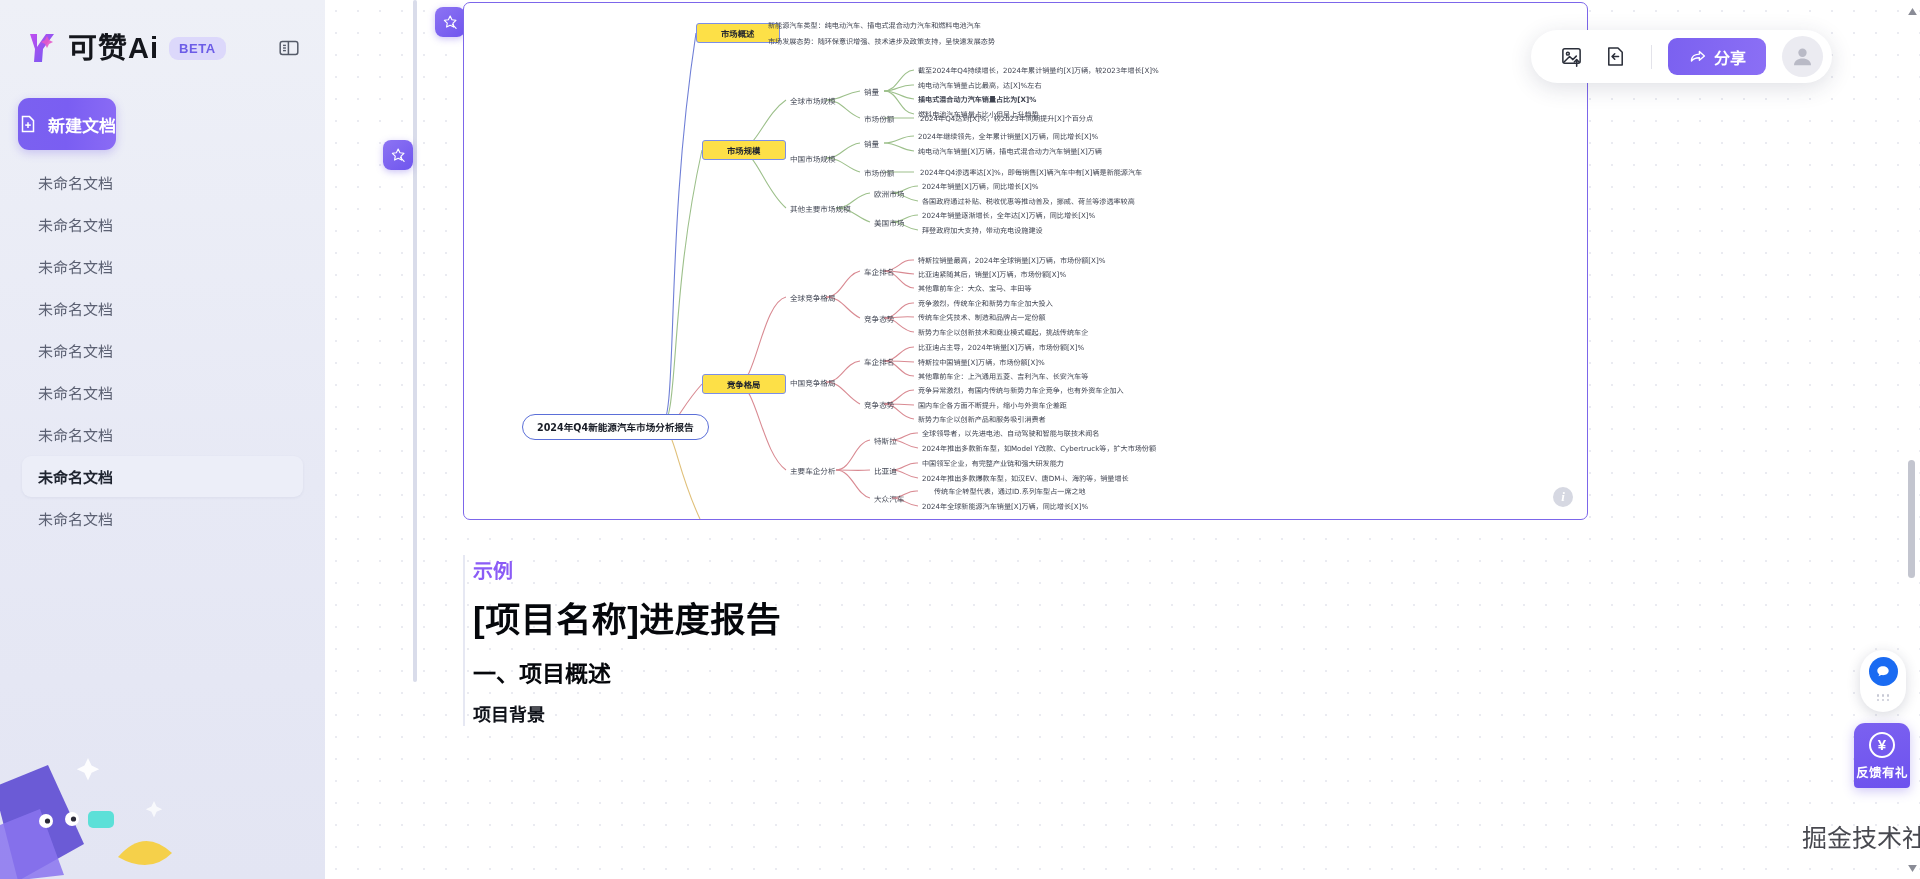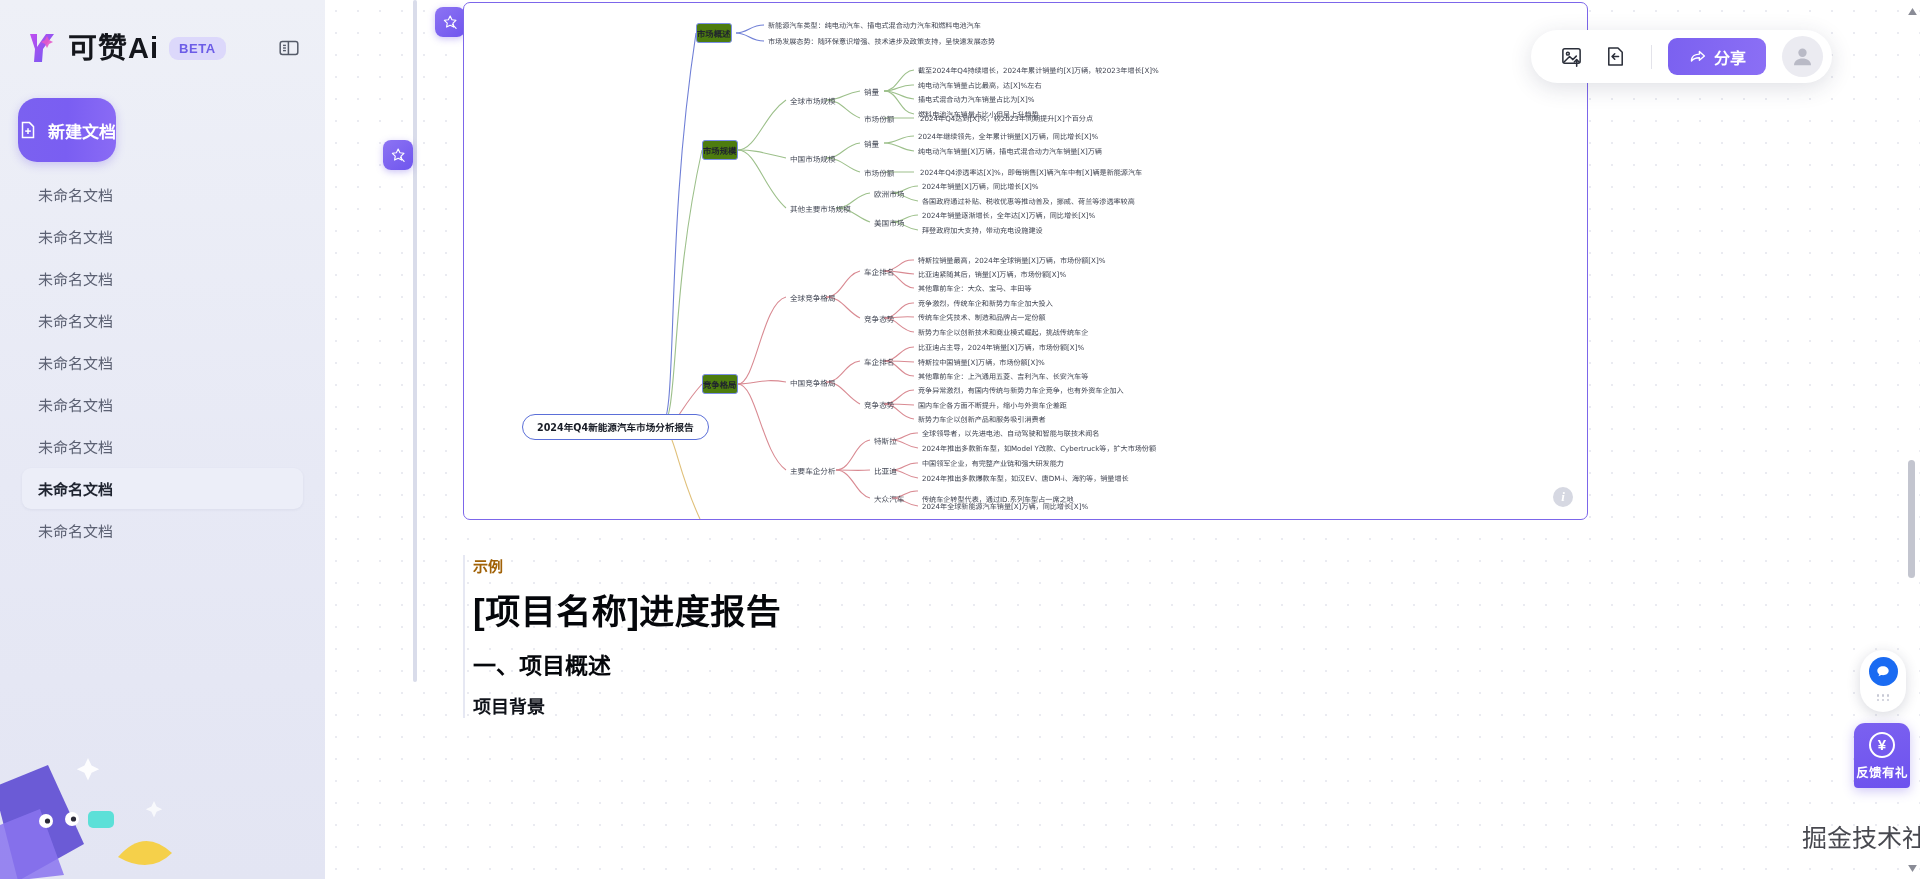--- a/index.html
+++ b/index.html
@@ -32,21 +32,21 @@
     letter-spacing: .6px;
   }
   .sb-toggle {
     margin-left: auto; width: 28px; height: 28px;
     display: flex; align-items: center; justify-content: center;
     cursor: pointer; border-radius: 5px;
   }
 
   .new-doc {
     margin: 30px 18px 8px 18px;
-    height: 64px; border-radius: 19px;
+    height: 52px; border-radius: 11px;
     background: linear-gradient(92deg,#7b61f0 0%,#7a5ef2 50%,#8a6bf5 100%);
     color: #fff; font-size: 17px; font-weight: 700;
     display: flex; align-items: center; justify-content: center; gap: 10px;
     cursor: pointer; border: none;
     box-shadow: 0 3px 10px rgba(109,84,230,.28);
     font-family: inherit;
   }
 
   .hist-head {
     margin: 42px 0 0 25px;
@@ -112,22 +112,22 @@
   }
   .mm-svg { position: absolute; left: 0; top: 0; }
   .mm-label {
     position: absolute; white-space: nowrap;
     font-size: 7.1px; color: #3f4350;
     font-family: "DejaVu Sans", "Liberation Sans", sans-serif;
     transform: translateY(-50%);
   }
   .mm-label.node-box {
     font-size: 8.4px; font-weight: 700; color: #20242e;
-    border: 1.1px solid #7b8ee8; background: #4d7c0f;
-    padding: 3px 0; border-radius: 3px;
+    border: 1.1px solid #7b8ee8; background: #fde047;
+    padding: 3px 24px; border-radius: 3px;
   }
   .mm-label.root {
     font-size: 9.6px; font-weight: 700; color: #191d27;
     border: 1.4px solid #5b6fd8; background: #fff;
     padding: 5px 14px; border-radius: 16px;
   }
   .mm-label.mid { font-size: 7.6px; color: #464b58; }
 
   
   .toolbar {
@@ -158,21 +158,21 @@
     display: flex; align-items: center; justify-content: center; cursor: pointer;
   }
 
   
   .doc {
     position: absolute; left: 138px; top: 555px;
     width: 1130px;
     padding-left: 8px;
     border-left: 2px solid #e6e8f3;
   }
-  .doc-kicker { font-size: 15px; font-weight: 700; color: #a16207; margin-bottom: 7px; }
+  .doc-kicker { font-size: 20px; font-weight: 700; color: #8b5cf6; margin-bottom: 7px; }
   .doc-title { font-size: 35px; font-weight: 800; color: #05070b; letter-spacing: .5px; margin-bottom: 13px; }
   .doc-h2 { font-size: 23px; font-weight: 800; color: #05070b; margin-bottom: 11px; }
   .doc-h3 { font-size: 18px; font-weight: 700; color: #10131a; }
 
   
   .fab-chat {
     position: absolute; right: 14px; top: 650px;
     width: 46px; height: 62px; border-radius: 23px;
     background: #fff; box-shadow: 0 3px 13px rgba(40,44,80,.18);
     display: flex; flex-direction: column; align-items: center;
@@ -403,21 +403,21 @@
 
         <div class="mm-label node-box" style="left:232px;top:30px;">市场概述</div>
         <div class="mm-label" style="left:304px;top:22px;">新能源汽车类型：纯电动汽车、插电式混合动力汽车和燃料电池汽车</div>
         <div class="mm-label" style="left:304px;top:38px;">市场发展态势：随环保意识增强、技术进步及政策支持，呈快速发展态势</div>
 
         <div class="mm-label node-box" style="left:238px;top:147px;">市场规模</div>
         <div class="mm-label mid" style="left:326px;top:97px;text-align:center;">全球市场规模</div>
         <div class="mm-label mid" style="left:400px;top:88px;">销量</div>
         <div class="mm-label" style="left:454px;top:67px;">截至2024年Q4持续增长，2024年累计销量约[X]万辆，较2023年增长[X]%</div>
         <div class="mm-label" style="left:454px;top:82px;">纯电动汽车销量占比最高，达[X]%左右</div>
-        <div class="mm-label" style="left:454px;top:96px;">插电式混合动力汽车销量占比为[X]%</div>
+        <div class="mm-label" style="left:454px;top:96px;font-weight:bold;">插电式混合动力汽车销量占比为[X]%</div>
         <div class="mm-label" style="left:454px;top:111px;">燃料电池汽车销量占比小但呈上升趋势</div>
         <div class="mm-label mid" style="left:400px;top:115px;">市场份额</div>
         <div class="mm-label" style="left:456px;top:115px;">2024年Q4达到[X]%，较2023年同期提升[X]个百分点</div>
 
         <div class="mm-label mid" style="left:326px;top:155px;">中国市场规模</div>
         <div class="mm-label mid" style="left:400px;top:140px;">销量</div>
         <div class="mm-label" style="left:454px;top:133px;">2024年继续领先，全年累计销量[X]万辆，同比增长[X]%</div>
         <div class="mm-label" style="left:454px;top:148px;">纯电动汽车销量[X]万辆，插电式混合动力汽车销量[X]万辆</div>
         <div class="mm-label mid" style="left:400px;top:169px;">市场份额</div>
         <div class="mm-label" style="left:456px;top:169px;">2024年Q4渗透率达[X]%，即每销售[X]辆汽车中有[X]辆是新能源汽车</div>
@@ -452,21 +452,21 @@
         <div class="mm-label" style="left:454px;top:416px;">新势力车企以创新产品和服务吸引消费者</div>
 
         <div class="mm-label mid" style="left:326px;top:467px;">主要车企分析</div>
         <div class="mm-label mid" style="left:410px;top:437px;">特斯拉</div>
         <div class="mm-label" style="left:458px;top:430px;">全球领导者，以先进电池、自动驾驶和智能与联技术闻名</div>
         <div class="mm-label" style="left:458px;top:445px;">2024年推出多款新车型，如Model Y改款、Cybertruck等，扩大市场份额</div>
         <div class="mm-label mid" style="left:410px;top:467px;">比亚迪</div>
         <div class="mm-label" style="left:458px;top:460px;">中国领军企业，有完整产业链和强大研发能力</div>
         <div class="mm-label" style="left:458px;top:475px;">2024年推出多款爆款车型，如汉EV、唐DM-i、海豹等，销量增长</div>
         <div class="mm-label mid" style="left:410px;top:495px;">大众汽车</div>
-        <div class="mm-label" style="left:458px;top:488px;margin-top:8px;">传统车企转型代表，通过ID.系列车型占一席之地</div>
+        <div class="mm-label" style="left:470px;top:488px;">传统车企转型代表，通过ID.系列车型占一席之地</div>
         <div class="mm-label" style="left:458px;top:503px;">2024年全球新能源汽车销量[X]万辆，同比增长[X]%</div>
 
         <div class="mm-info">i</div>
       </div>
     </div>
 
     <div class="doc">
       <div class="doc-kicker">示例</div>
       <div class="doc-title">[项目名称]进度报告</div>
       <div class="doc-h2">一、项目概述</div>

